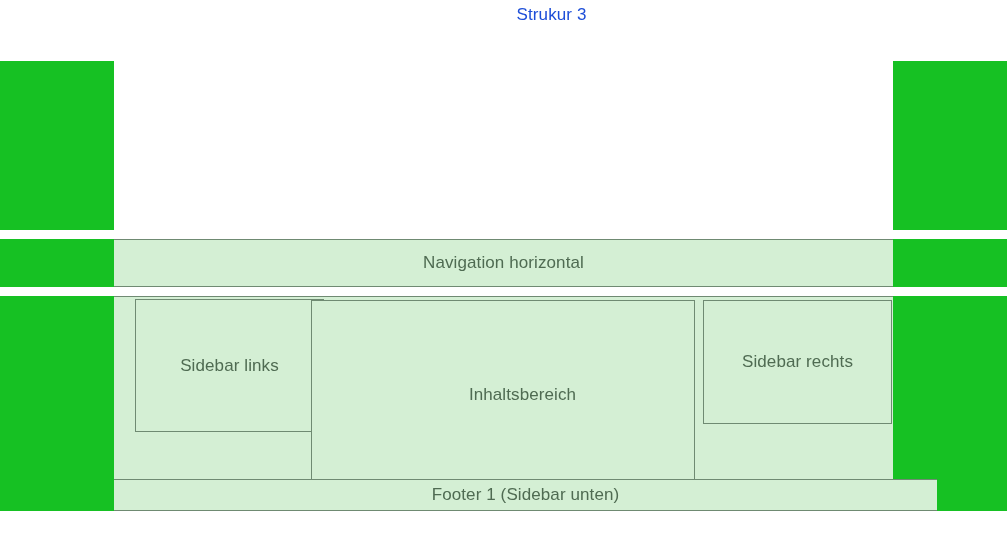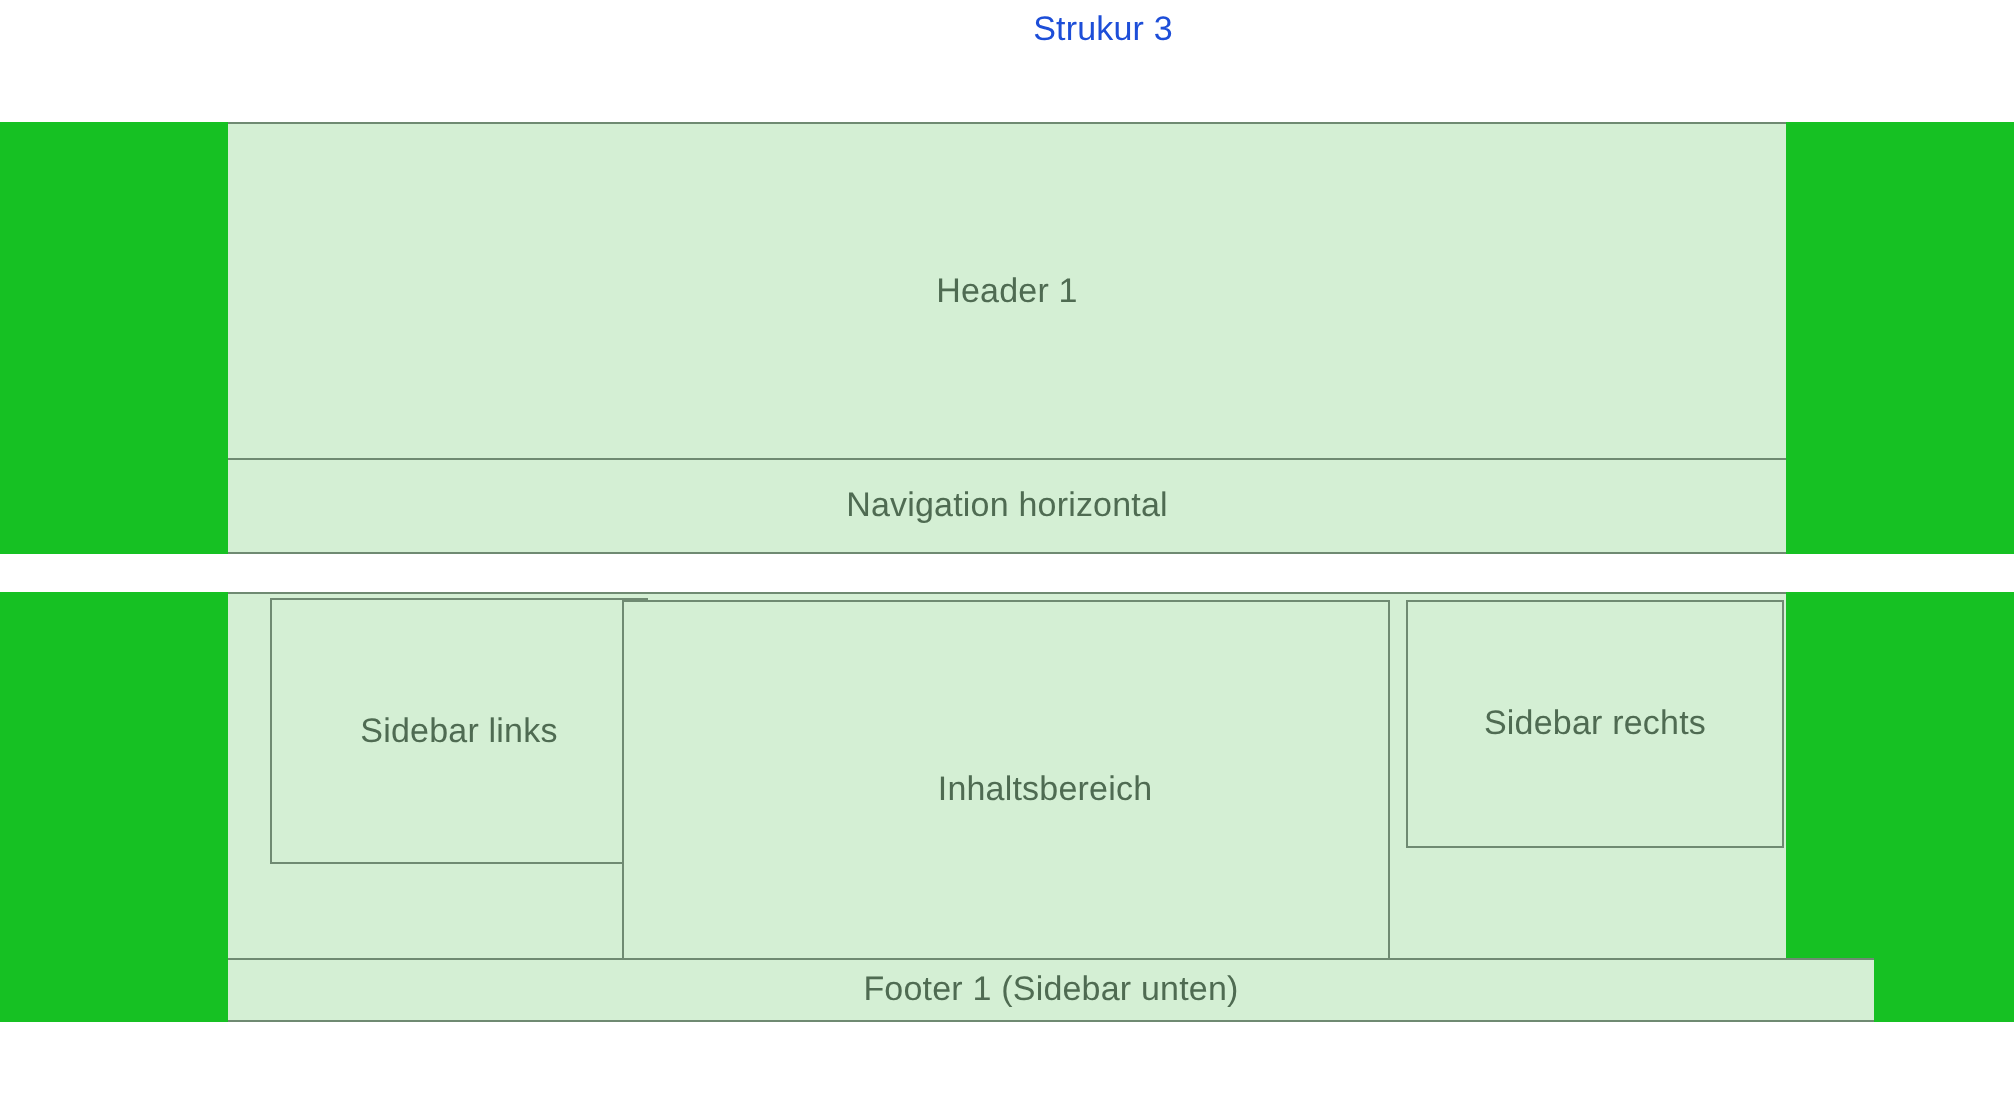--- a/index.html
+++ b/index.html
@@ -67,21 +67,21 @@
 
   .panel-label {
     font-size: 17px;
     color: #4F6B52;
     letter-spacing: 0.1px;
     text-align: center;
   }
 
   
   #header-row   { top: 61px;  height: 169px; }
-  #nav-row      { top: 229px; height: 48px; border-radius: 12px;  }
+  #nav-row      { top: 239px; height: 48px; border-radius: 12px;  }
   #content-row  { top: 296px; height: 196px; }
   #footer-row   { top: 479px; height: 32px; padding-left: 44px;  }
 
   
   #content-row .panel {
     display: block;
   }
 
   .box {
     position: absolute;
@@ -105,23 +105,20 @@
   #sidebar-right-box { left: 589px; top: 3px;  width: 189px; height: 124px; }
 </style>
 </head>
 <body>
 
 <div id="page-title">Strukur 3</div>
 
 <div class="row" id="header-row">
   <div class="gutter left"></div>
   <div class="gutter right"></div>
-  <div class="panel">
-    <span class="panel-label">Header 1</span>
-  </div>
 </div>
 
 <div class="row" id="nav-row">
   <div class="gutter left"></div>
   <div class="gutter right"></div>
   <div class="panel">
     <span class="panel-label">Navigation horizontal</span>
   </div>
 </div>
 

